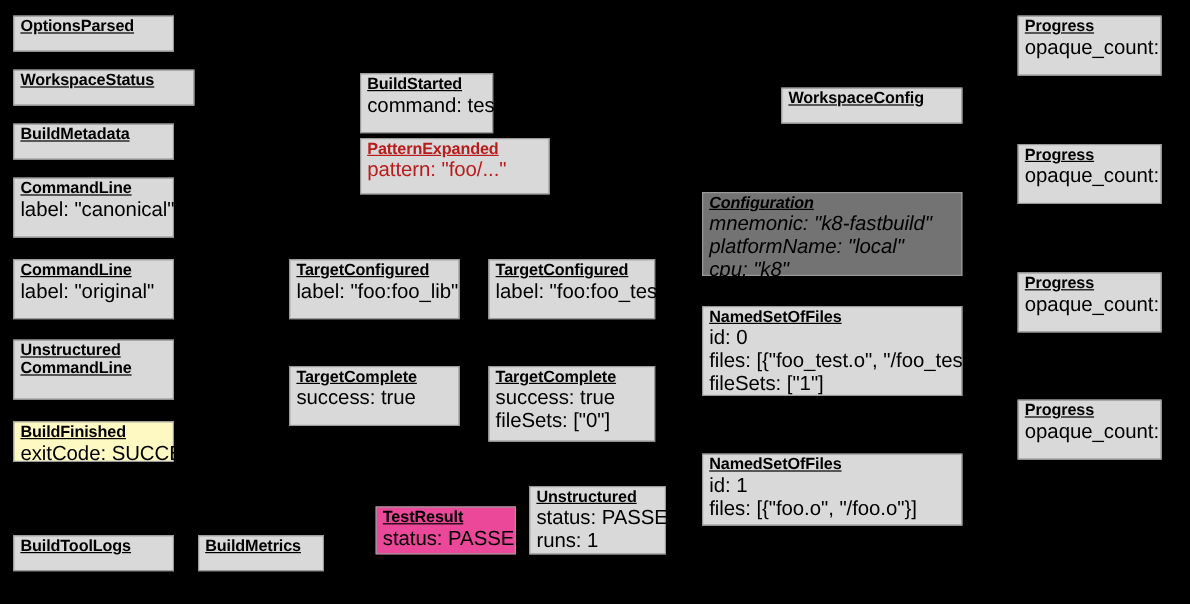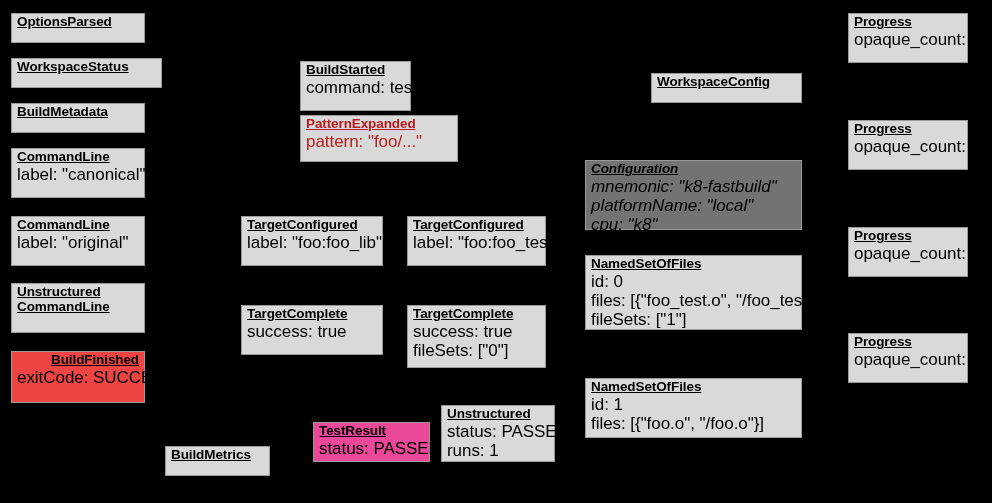--- a/index.html
+++ b/index.html
@@ -66,25 +66,28 @@
     <div class="node" style="left: 11px; top: 216px; width: 134px; height: 50px; background: rgb(217, 217, 217); border-color: rgb(154, 154, 154); color: rgb(0, 0, 0);">
       <span class="title">CommandLine</span>
       <span class="fields">
         <span class="field">label: "original"</span>
       </span>
     </div>
     <div class="node" style="left: 11px; top: 283px; width: 134px; height: 50px; background: rgb(217, 217, 217); border-color: rgb(154, 154, 154); color: rgb(0, 0, 0);">
       <span class="title">Unstructured
 CommandLine</span>
     </div>
-    <div class="node" style="left: 11px; top: 351px; width: 134px; height: 52px; background: #ef4444; border-color: rgb(154, 154, 154); color: rgb(0, 0, 0); text-align: right;">
+    <div class="node" style="left: 11px; top: 351px; width: 134px; height: 34px; background: #fef9c3; border-color: rgb(154, 154, 154); color: rgb(0, 0, 0);">
       <span class="title">BuildFinished</span>
       <span class="fields">
         <span class="field">exitCode: SUCCESS</span>
       </span>
+    </div>
+    <div class="node" style="left: 11px; top: 446px; width: 134px; height: 30px; background: rgb(217, 217, 217); border-color: rgb(154, 154, 154); color: rgb(0, 0, 0);">
+      <span class="title">BuildToolLogs</span>
     </div>
     <div class="node" style="left: 165px; top: 446px; width: 105px; height: 30px; background: rgb(217, 217, 217); border-color: rgb(154, 154, 154); color: rgb(0, 0, 0);">
       <span class="title">BuildMetrics</span>
     </div>
     <div class="node" style="left: 300px; top: 13px; width: 111px; height: 50px; background: rgb(217, 217, 217); border-color: rgb(154, 154, 154); color: rgb(0, 0, 0); margin-top: 48px;">
       <span class="title">BuildStarted</span>
       <span class="fields">
         <span class="field">command: test</span>
       </span>
     </div>

